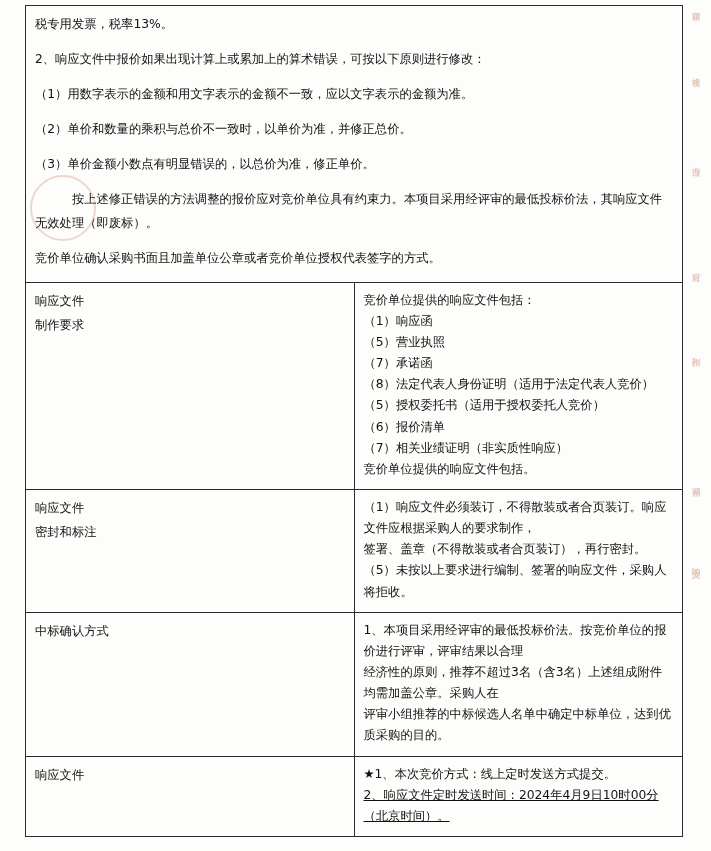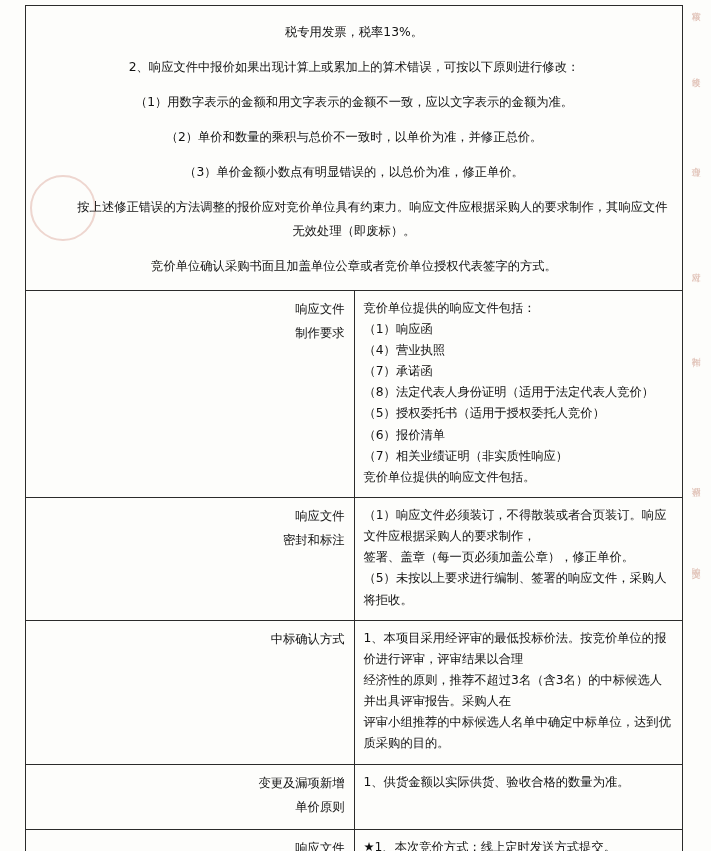--- a/index.html
+++ b/index.html
@@ -56,36 +56,36 @@
   table.doc td {
     border: 1px solid #2b2b2b;
     vertical-align: top;
     padding: 7px 9px 9px 9px;
     font-size: 12.3px;
     line-height: 1.95;
     color: #111;
   }
   td.label {
     width: 112px;
-    text-align: right;
+    text-align: left;
     vertical-align: middle;
     font-size: 12.5px;
     line-height: 2.1;
     padding: 8px 4px;
   }
   td.body {
     width: auto;
   }
   .p {
     margin: 0 0 7px 0;
     text-indent: 0;
   }
   .list-tight p { margin: 0; line-height: 1.72; }
   .u { text-decoration: underline; }
-  .topcell p { margin: 8px 0 11px 0; text-align: center; }
+  .topcell p { margin: 0 0 11px 0; }
   .topcell p:last-child { margin-bottom: 2px; }
 </style>
 </head>
 <body>
 
 <div class="page">
 
   <div class="margin-notes">
     <div class="note" style="top:4px; left:690px;">审核</div>
     <div class="note" style="top:70px; left:690px;">修改</div>
@@ -99,75 +99,66 @@
 
   <table class="doc">
     <tbody>
       <tr>
         <td class="body topcell" colspan="2">
           <p class="p">税专用发票，税率13%。</p>
           <p class="p">2、响应文件中报价如果出现计算上或累加上的算术错误，可按以下原则进行修改：</p>
           <p class="p">（1）用数字表示的金额和用文字表示的金额不一致，应以文字表示的金额为准。</p>
           <p class="p">（2）单价和数量的乘积与总价不一致时，以单价为准，并修正总价。</p>
           <p class="p">（3）单价金额小数点有明显错误的，以总价为准，修正单价。</p>
-          <p class="p">　　　按上述修正错误的方法调整的报价应对竞价单位具有约束力。响应文件应根据采购人的要求制作，其响应文件无效处理（即废标）。</p>
+          <p class="p">　　　按上述修正错误的方法调整的报价应对竞价单位具有约束力。本项目采用经评审的最低投标价法，其响应文件无效处理（即废标）。</p>
           <p class="p">竞价单位确认采购书面且加盖单位公章或者竞价单位授权代表签字的方式。</p>
         </td>
       </tr>
 
       <tr>
         <td class="label">
           <div>响应文件</div>
           <div>制作要求</div>
         </td>
         <td class="body list-tight">
           <p>竞价单位提供的响应文件包括：</p>
           <p>（1）响应函</p>
-          <p>（4）营业执照</p>
+          <p>（5）营业执照</p>
           <p>（7）承诺函</p>
           <p>（8）法定代表人身份证明（适用于法定代表人竞价）</p>
           <p>（5）授权委托书（适用于授权委托人竞价）</p>
           <p>（6）报价清单</p>
           <p>（7）相关业绩证明（非实质性响应）</p>
           <p>竞价单位提供的响应文件包括。</p>
         </td>
       </tr>
 
       <tr>
         <td class="label">
           <div>响应文件</div>
           <div>密封和标注</div>
         </td>
         <td class="body list-tight">
           <p>（1）响应文件必须装订，不得散装或者合页装订。响应文件应根据采购人的要求制作，</p>
-          <p>签署、盖章（每一页必须加盖公章），修正单价。</p>
+          <p>签署、盖章（不得散装或者合页装订），再行密封。</p>
           <p>（5）未按以上要求进行编制、签署的响应文件，采购人将拒收。</p>
         </td>
       </tr>
 
       <tr>
         <td class="label">
           <div>中标确认方式</div>
         </td>
         <td class="body list-tight">
           <p>1、本项目采用经评审的最低投标价法。按竞价单位的报价进行评审，评审结果以合理</p>
-          <p>经济性的原则，推荐不超过3名（含3名）的中标候选人并出具评审报告。采购人在</p>
+          <p>经济性的原则，推荐不超过3名（含3名）上述组成附件均需加盖公章。采购人在</p>
           <p>评审小组推荐的中标候选人名单中确定中标单位，达到优质采购的目的。</p>
         </td>
       </tr>
 
-      <tr>
-        <td class="label">
-          <div>变更及漏项新增</div>
-          <div>单价原则</div>
-        </td>
-        <td class="body list-tight">
-          <p>1、供货金额以实际供货、验收合格的数量为准。</p>
-        </td>
-      </tr>
 
       <tr>
         <td class="label">
           <div>响应文件</div>
 
         </td>
         <td class="body list-tight">
           <p>★1、本次竞价方式：线上定时发送方式提交。</p>
           <p class="u">2、响应文件定时发送时间：2024年4月9日10时00分（北京时间）。</p>
 

